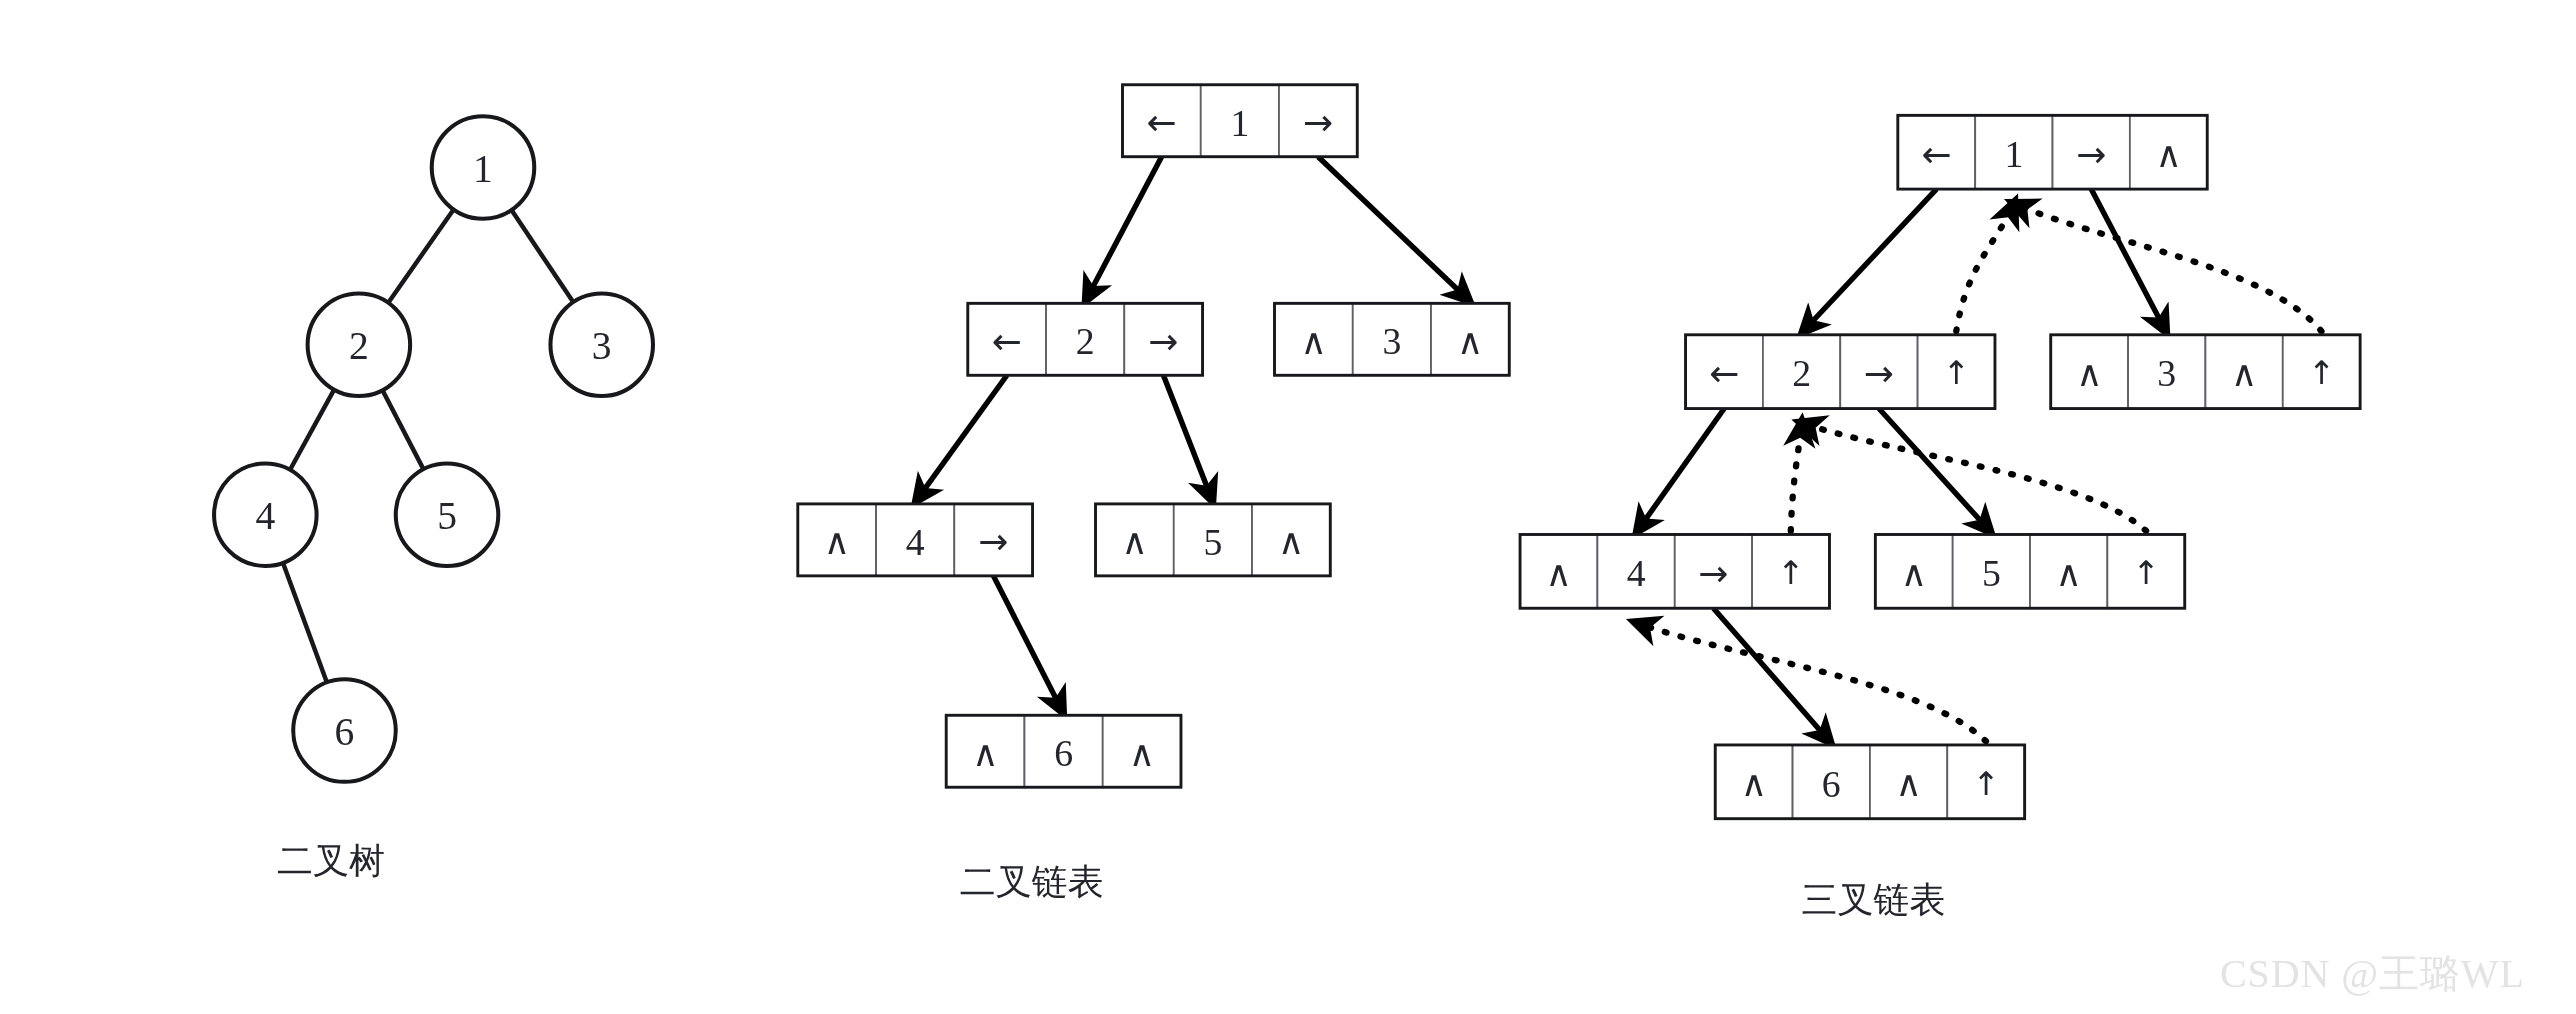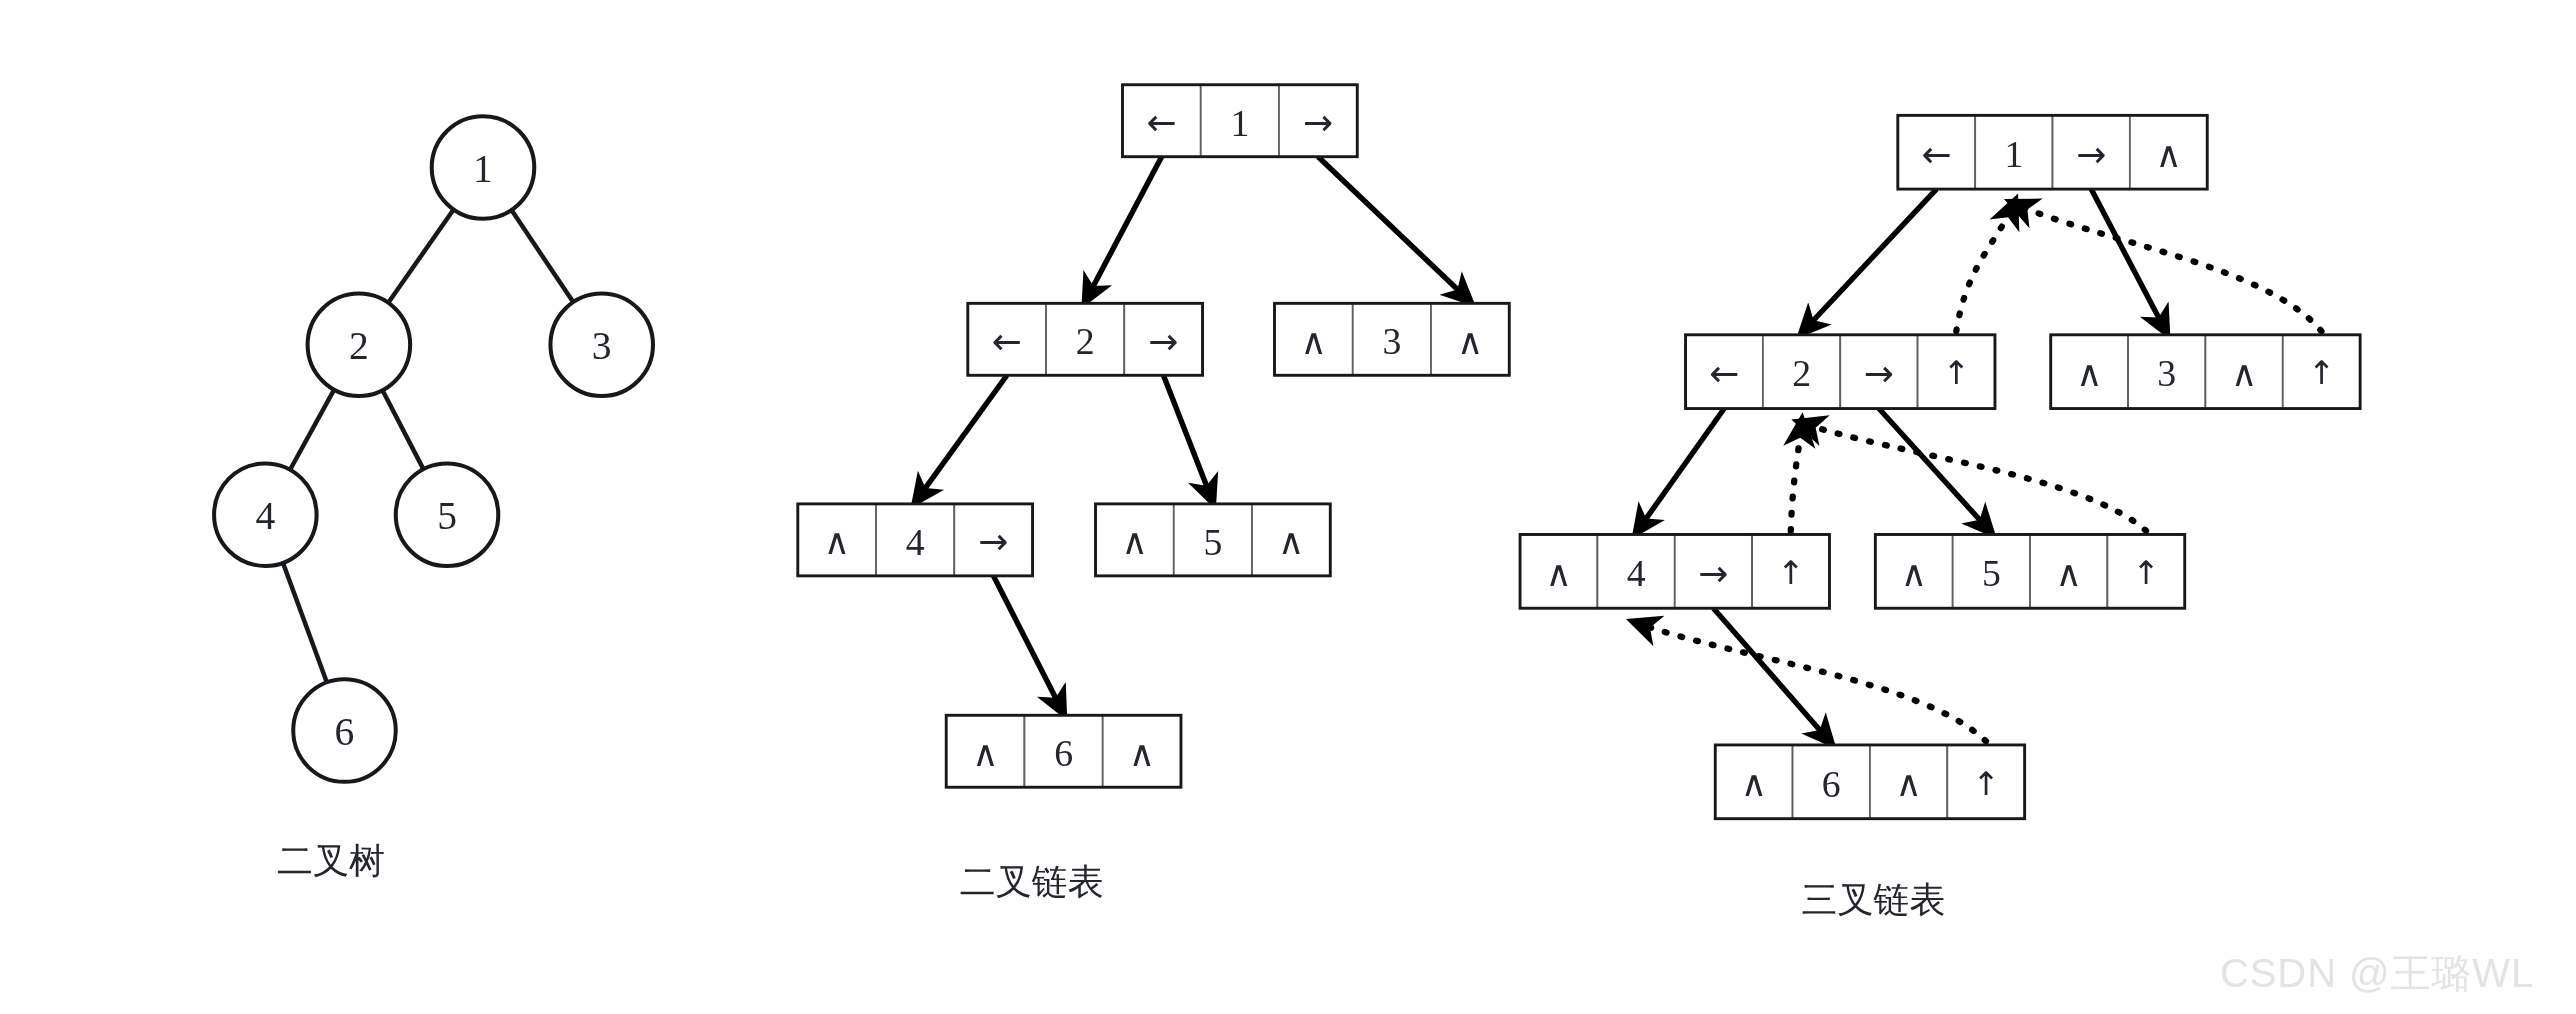--- a/index.html
+++ b/index.html
@@ -79,21 +79,21 @@
   }
   .caption {
     font-family: "DejaVu Sans", "Liberation Sans", sans-serif;
     font-size: 40px;
     fill: #24262d;
     text-anchor: middle;
     dominant-baseline: central;
   }
   .watermark {
     position: absolute;
-    font-family: Liberation Sans, sans-serif;
+    font-family: Liberation Serif, serif;
     font-size: 40px;
     color: #e3e3e3;
     white-space: nowrap;
     letter-spacing: 0.9px;
     user-select: none;
   }
 </style>
 </head>
 <body>
 

